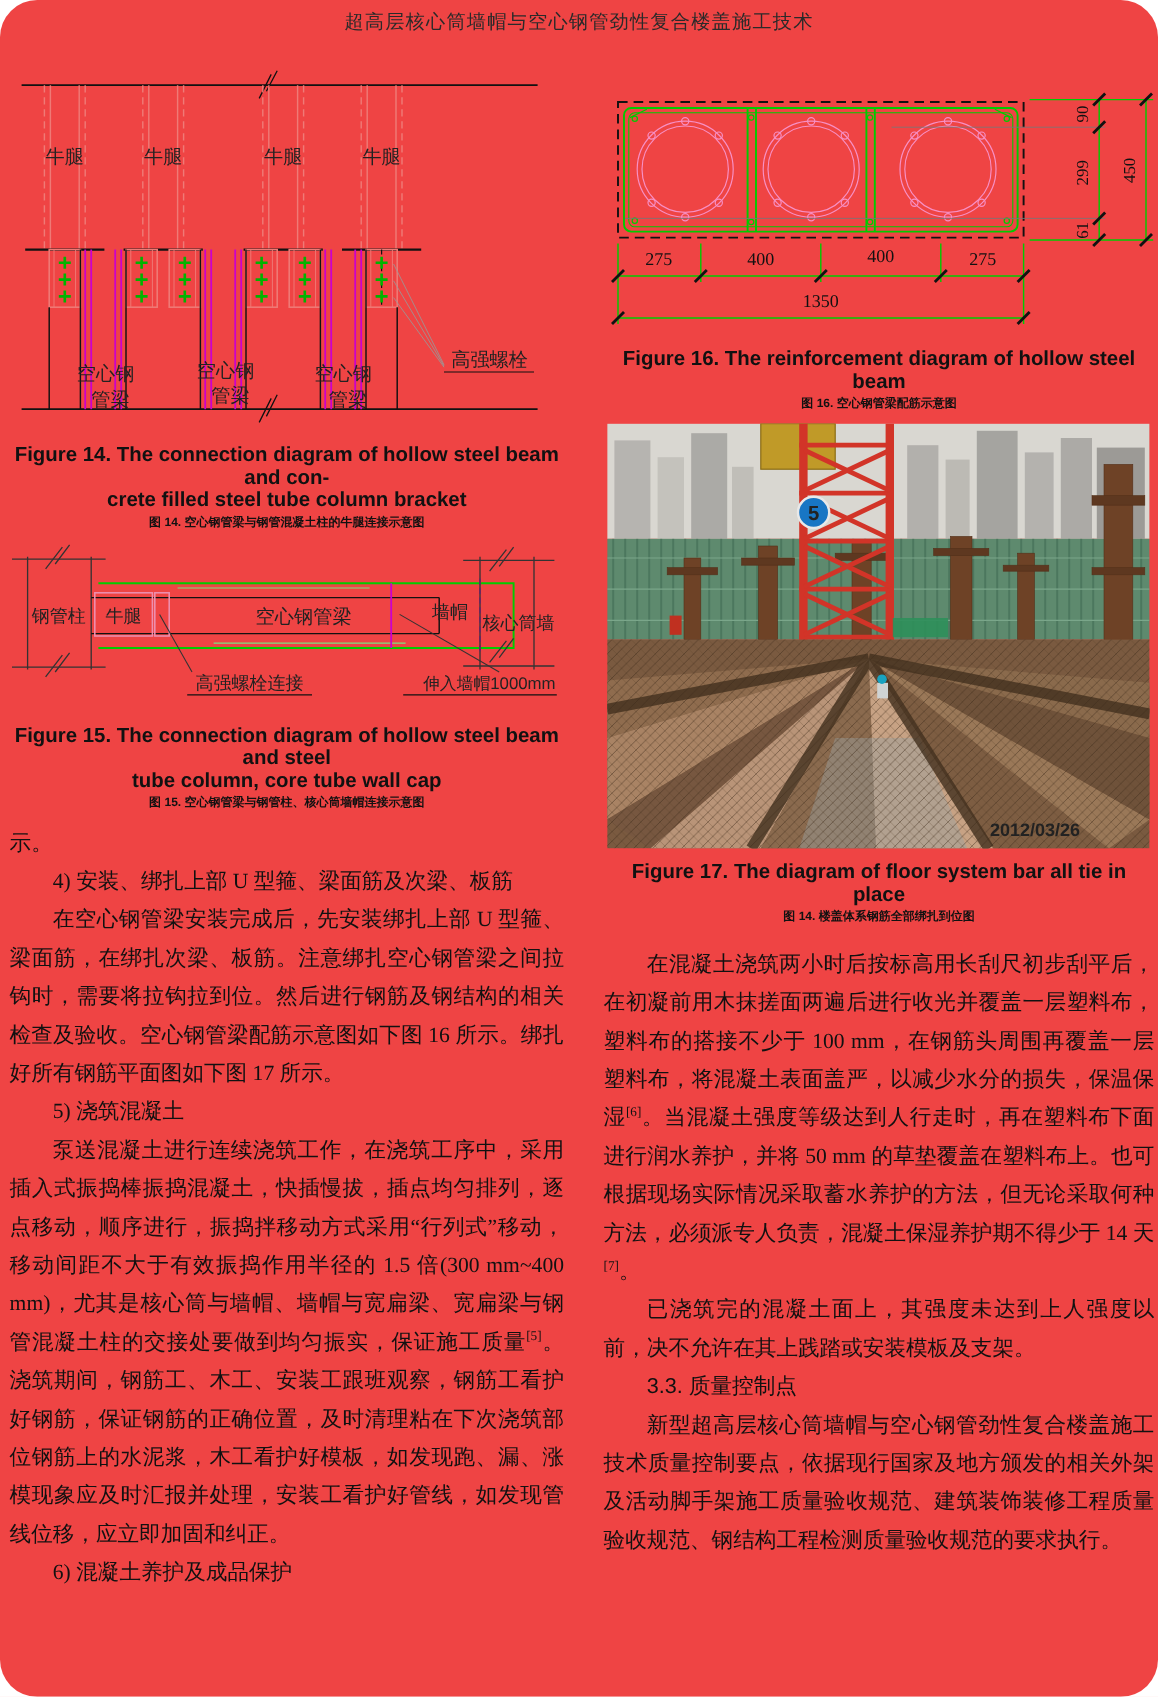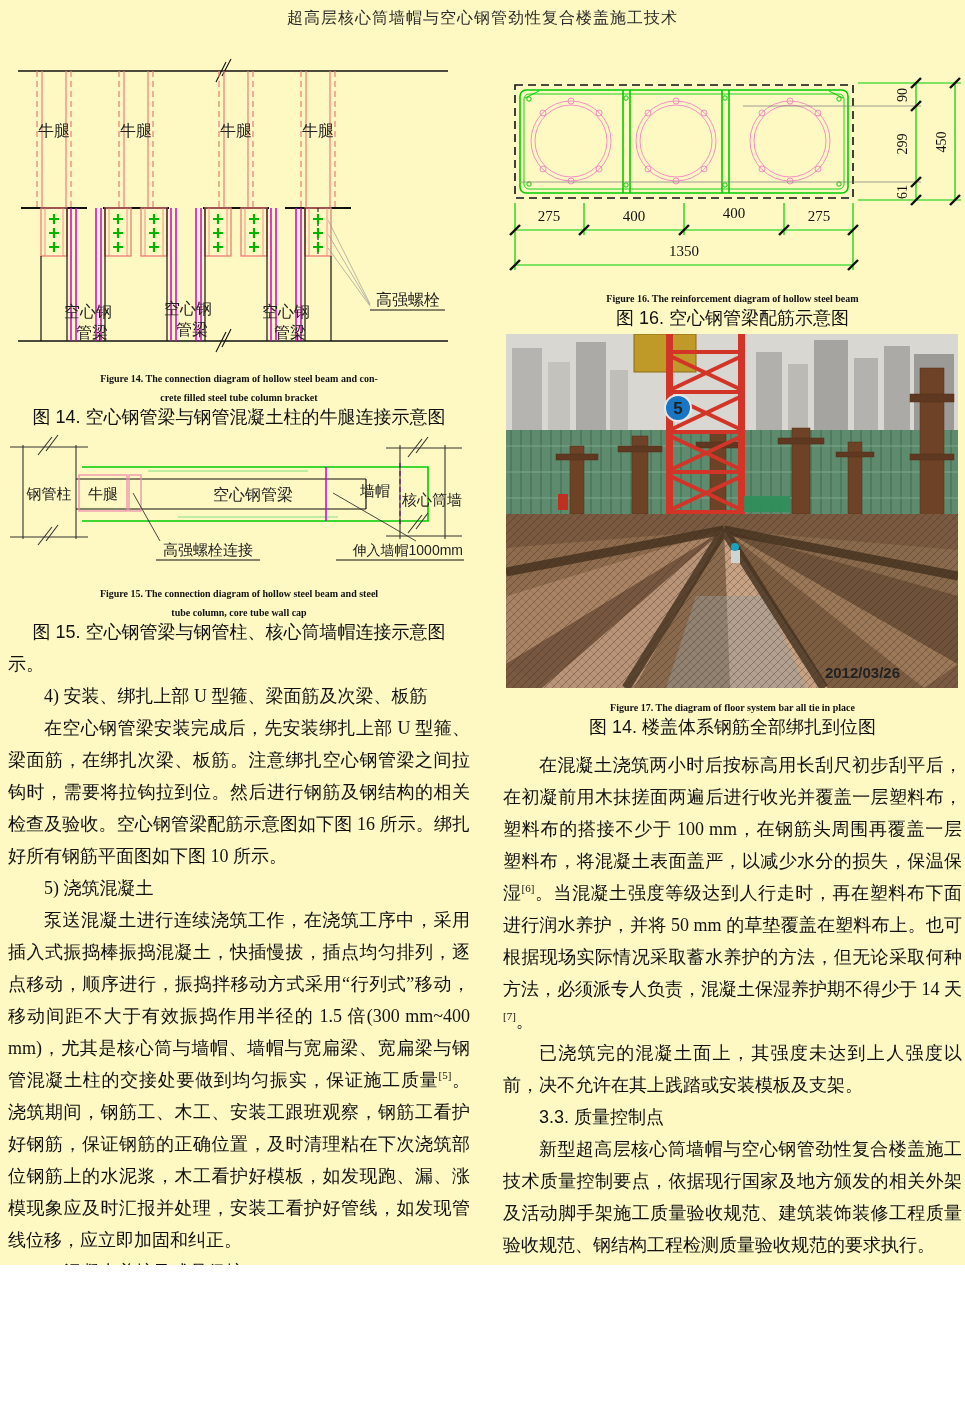--- a/index.html
+++ b/index.html
@@ -1,26 +1,26 @@
 <!DOCTYPE html>
 <html><head>
 <meta charset="utf-8">
 <style>
   html,body{margin:0;padding:0;background:#fff;}
-  #page{position:relative;width:965px;height:1265px;background:#fef9c3;overflow:hidden;
-        font-family:"Liberation Serif","DejaVu Serif",serif;color:#111;}
+  #page{position:relative;width:965px;height:1414px;background:#ef4444;overflow:hidden;
+        font-family:"Liberation Serif","DejaVu Serif",serif;color:#111;border-radius:31px;}
   .header{position:absolute;top:8px;left:0;width:100%;text-align:center;
           font-size:16px;color:#2a2a2a;letter-spacing:1px;}
   .col{position:absolute;top:58px;}
   .col-left{left:8px;width:462px;}
   .col-right{left:503px;width:459px;}
   .figcap{ text-align:center;margin:6px 0 6px 0;}
-  .figcap .en{display:block;font-size:10px;font-weight:bold;line-height:19px;
-              font-family:Liberation Serif, serif;}
-  .figcap .zh{display:block;font-size:18px;font-weight:normal;line-height:20px;
+  .figcap .en{display:block;font-size:17px;font-weight:bold;line-height:19px;
+              font-family:Liberation Sans, sans-serif;}
+  .figcap .zh{display:block;font-size:10px;font-weight:bold;line-height:20px;
               font-family:"Liberation Sans","DejaVu Sans",sans-serif;}
   .bodytext p{margin:0;font-size:18px;line-height:32px;text-align:justify;
               text-indent:2em;}
   .bodytext p.noindent{text-indent:0;}
   sup.fn{font-size:11px;line-height:0;}
   .h33{margin:18px 0 14px 0;font-size:18.5px;font-weight:normal;
        font-family:"Liberation Sans","DejaVu Sans",sans-serif;text-indent:0;}
   .footer{position:absolute;left:8px;right:8px;top:1450px;font-size:15.5px;}
   .footer .pg{float:right;}
   svg{display:block;}
@@ -214,21 +214,21 @@
 
     <div class="figcap">
       <span class="en">Figure 15. The connection diagram of hollow steel beam and steel</span>
       <span class="en">tube column, core tube wall cap</span>
       <span class="zh">图 15.  空心钢管梁与钢管柱、核心筒墙帽连接示意图</span>
     </div>
 
     <div class="bodytext">
       <p class="noindent">示。</p>
       <p>4)  安装、绑扎上部 U 型箍、梁面筋及次梁、板筋</p>
-      <p>在空心钢管梁安装完成后，先安装绑扎上部 U 型箍、梁面筋，在绑扎次梁、板筋。注意绑扎空心钢管梁之间拉钩时，需要将拉钩拉到位。然后进行钢筋及钢结构的相关检查及验收。空心钢管梁配筋示意图如下图 16 所示。绑扎好所有钢筋平面图如下图 10 所示。</p>
+      <p>在空心钢管梁安装完成后，先安装绑扎上部 U 型箍、梁面筋，在绑扎次梁、板筋。注意绑扎空心钢管梁之间拉钩时，需要将拉钩拉到位。然后进行钢筋及钢结构的相关检查及验收。空心钢管梁配筋示意图如下图 16 所示。绑扎好所有钢筋平面图如下图 17 所示。</p>
       <p>5)  浇筑混凝土</p>
       <p><span>泵送混凝土进行连续浇筑工作，在浇筑工序中，采用插入式振捣棒振捣混凝土，快插慢拔，插点均匀排列，逐点移动，顺序进行，振捣拌移动方式采用“行列式”移动，移动间距不大于有效振捣作用半径的 1.5 倍(300 mm~400 mm)，尤其是核心筒与墙帽、墙帽与宽扁梁、宽扁梁与钢管混凝土柱的交接处要做到均匀振实，保证施工质量</span><sup class="fn">[5]</sup><span>。浇筑期间，钢筋工、木工、安装工跟班观察，钢筋工看护好钢筋，保证钢筋的正确位置，及时清理粘在下次浇筑部位钢筋上的水泥浆，木工看护好模板，如发现跑、漏、涨模现象应及时汇报并处理，安装工看护好管线，如发现管线位移，应立即加固和纠正。</span></p>
       <p>6)  混凝土养护及成品保护</p>
     </div>
   </div>
 
   <div class="col col-right">
 
     <svg width="459" height="225" viewBox="0 0 459 225">
 

